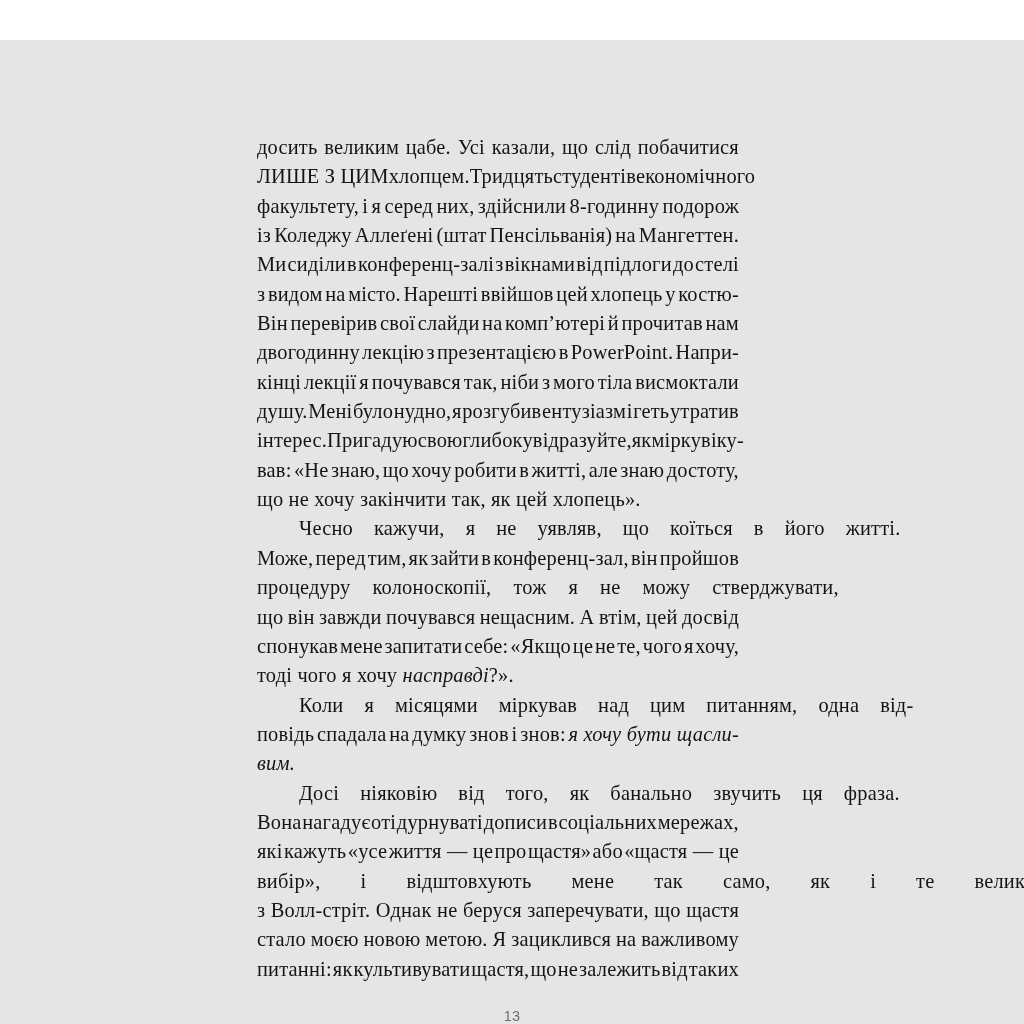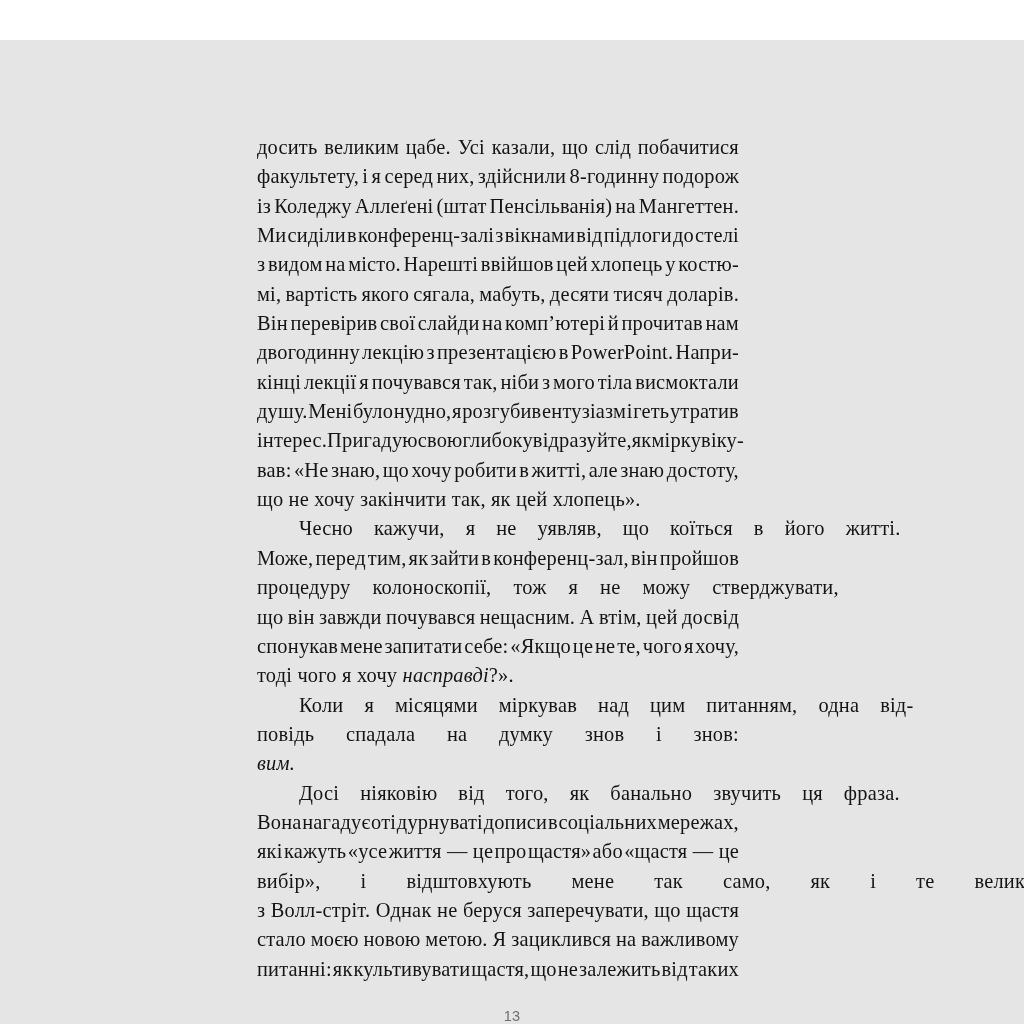--- a/index.html
+++ b/index.html
@@ -80,20 +80,27 @@
           <span class="w">досить</span>
           <span class="w">великим</span>
           <span class="w">цабе.</span>
           <span class="w">Усі</span>
           <span class="w">казали,</span>
           <span class="w">що</span>
           <span class="w">слід</span>
           <span class="w">побачитися</span>
         </span>
         <span class="line j" style="color: rgb(20, 20, 20);">
+          <span class="w">ЛИШЕ З ЦИМ</span>
+          <span class="w">хлопцем.</span>
+          <span class="w">Тридцять</span>
+          <span class="w">студентів</span>
+          <span class="w">економічного</span>
+        </span>
+        <span class="line j" style="color: rgb(20, 20, 20);">
           <span class="w">факультету,</span>
           <span class="w">і</span>
           <span class="w">я</span>
           <span class="w">серед</span>
           <span class="w">них,</span>
           <span class="w">здійснили</span>
           <span class="w">8-годинну</span>
           <span class="w">подорож</span>
         </span>
         <span class="line j" style="color: rgb(20, 20, 20);">
@@ -121,30 +128,20 @@
           <span class="w">з</span>
           <span class="w">видом</span>
           <span class="w">на</span>
           <span class="w">місто.</span>
           <span class="w">Нарешті</span>
           <span class="w">ввійшов</span>
           <span class="w">цей</span>
           <span class="w">хлопець</span>
           <span class="w">у</span>
           <span class="w">костю-</span>
-        </span>
-        <span class="line j" style="color: rgb(20, 20, 20);">
-          <span class="w">мі,</span>
-          <span class="w">вартість</span>
-          <span class="w">якого</span>
-          <span class="w">сягала,</span>
-          <span class="w">мабуть,</span>
-          <span class="w">десяти</span>
-          <span class="w">тисяч</span>
-          <span class="w">доларів.</span>
         </span>
         <span class="line j" style="color: rgb(20, 20, 20);">
           <span class="w">Він</span>
           <span class="w">перевірив</span>
           <span class="w">свої</span>
           <span class="w">слайди</span>
           <span class="w">на</span>
           <span class="w">комп’ютері</span>
           <span class="w">й</span>
           <span class="w">прочитав</span>
@@ -281,20 +278,21 @@
           <span class="w">від-</span>
         </span>
         <span class="line j" style="color: rgb(20, 20, 20);">
           <span class="w">повідь</span>
           <span class="w">спадала</span>
           <span class="w">на</span>
           <span class="w">думку</span>
           <span class="w">знов</span>
           <span class="w">і</span>
           <span class="w">знов:</span>
+          <span class="w it">я хочу бути щасли-</span>
         </span>
         <span class="line" style="color: rgb(20, 20, 20);"><span class="it">вим.</span></span>
       </p>
       <p class="para">
         <span class="line j indent" style="color: rgb(20, 20, 20);">
           <span class="w">Досі</span>
           <span class="w">ніяковію</span>
           <span class="w">від</span>
           <span class="w">того,</span>
           <span class="w">як</span>

